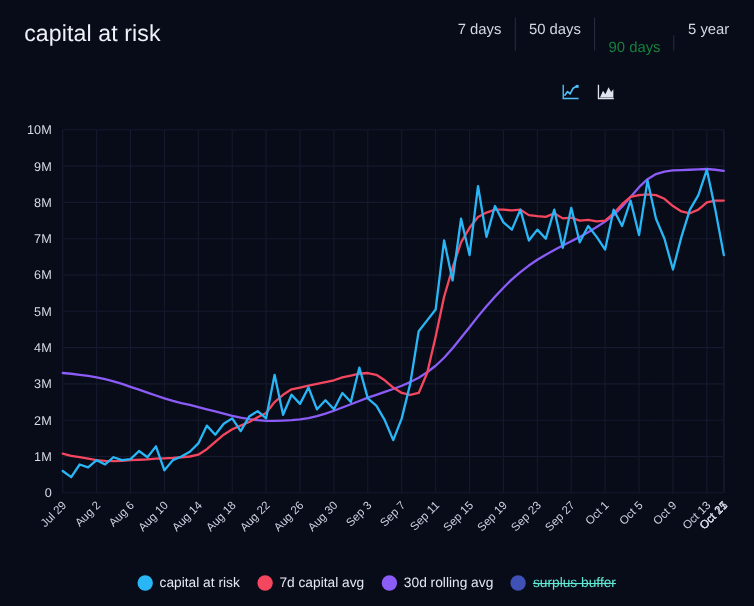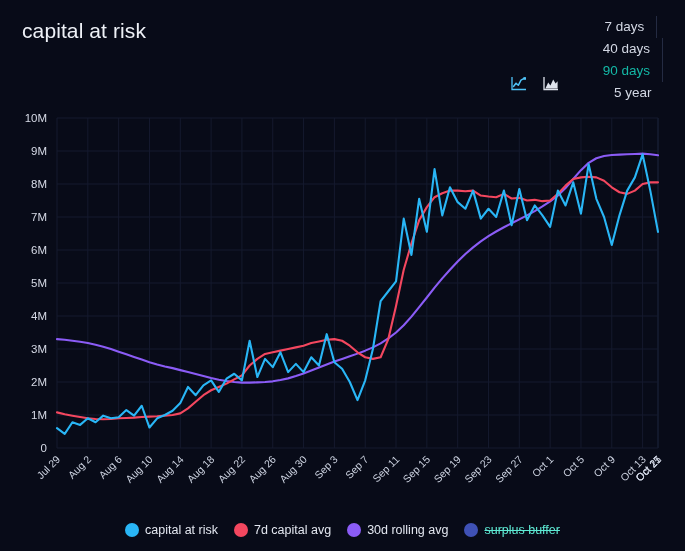--- a/index.html
+++ b/index.html
@@ -35,36 +35,34 @@
   }
   .title {
     font-size: 21px;
     font-weight: 400;
     letter-spacing: 0.1px;
     color: #eef1f7;
     white-space: nowrap;
   }
   .range-group {
     display: flex;
-    align-items: center;
     height: 30px;
-    flex-direction: column;
   }
   .range-btn {
     font-size: 13.5px;
     color: #d3d8e4;
     padding: 2px 12px;
     line-height: 18px;
     border-right: 1px solid #242b42;
     cursor: pointer;
     white-space: nowrap;
   }
   .range-btn:last-child { border-right: none; padding-right: 0; }
   .range-btn:first-child { padding-left: 8px; }
-  .range-btn.active { color: #14b8a6; }
+  .range-btn.active { color: #15803d; margin-top: 16px; }
 
   
   .icon-row {
     position: absolute;
     right: 34px;
     top: 76px;
     display: flex;
     gap: 16px;
     align-items: center;
   }
@@ -120,21 +118,21 @@
 </style>
 </head>
 <body>
 
 <div class="panel">
 
   <div class="header">
     <div class="title">capital at risk</div>
     <div class="range-group">
       <div class="range-btn">7 days</div>
-      <div class="range-btn">40 days</div>
+      <div class="range-btn">50 days</div>
       <div class="range-btn active">90 days</div>
       <div class="range-btn">5 year</div>
     </div>
   </div>
 
   <div class="icon-row">
     <svg class="chart-icon" width="16" height="15" viewBox="0 0 16 15">
       <path d="M1 1 L1 13.5 L15 13.5" stroke="#4fc3f7" stroke-width="1.3" fill="none"></path>
       <path d="M2.5 10.5 L5 7.2 L7.3 9.3 L10 4.2 L13.6 2.2" stroke="#4fc3f7" stroke-width="1.5" fill="none" stroke-linejoin="round" stroke-linecap="round"></path>
       <rect x="12.4" y="1.2" width="2.6" height="2.6" fill="#4fc3f7"></rect>

